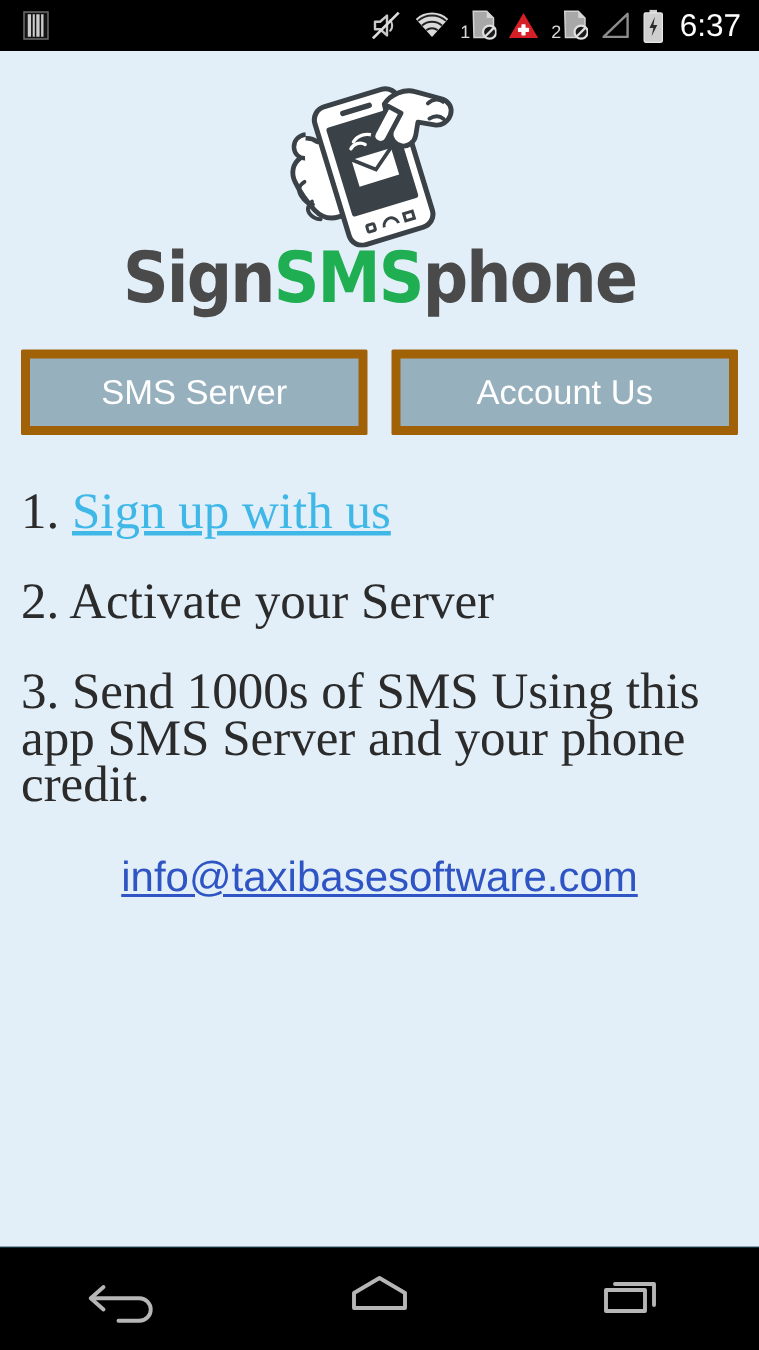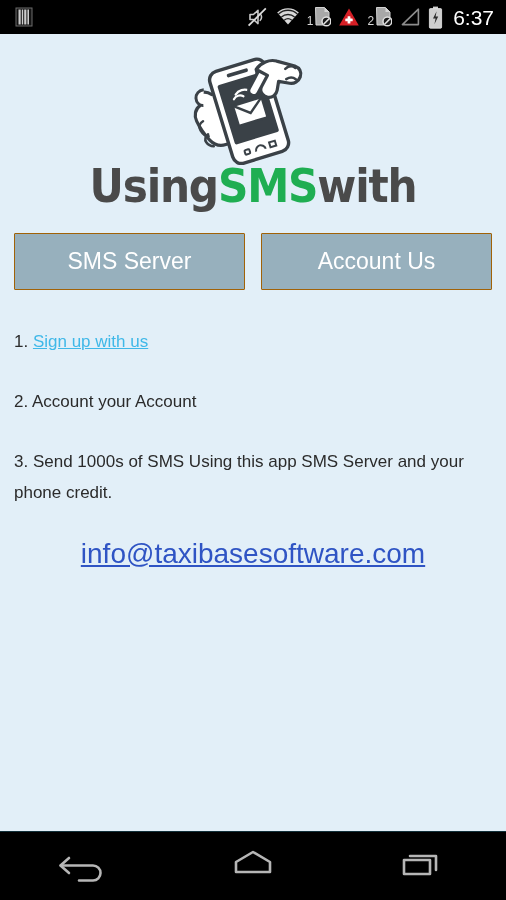--- a/index.html
+++ b/index.html
@@ -96,44 +96,44 @@
     margin-top: 22px;
     padding: 0 14px;
     display: flex;
     gap: 16px;
     box-sizing: border-box;
   }
   .btn {
     flex: 1 1 0;
     height: 57px;
     background: #97b0bd;
-    border: 1px solid #a16207;
+    border: 6px solid #a16207;
     border-radius: 1px;
     color: #ffffff;
     font-size: 23px;
     font-family: "Liberation Sans", sans-serif;
     display: flex;
     align-items: center;
     justify-content: center;
     cursor: pointer;
     box-sizing: border-box;
     user-select: none;
   }
 
   
   #steps {
     margin-top: 36px;
     padding: 0 14px;
     box-sizing: border-box;
   }
   .step {
-    font-size: 17px;
+    font-size: 34px;
     line-height: 31px;
     color: #2b2b2b;
-    font-family: Liberation Sans, sans-serif;
+    font-family: Liberation Serif, serif;
     margin-bottom: 29px;
   }
   .step-link {
     color: #3fb8e8;
     text-decoration: underline;
     cursor: pointer;
   }
   #step-3 {
     margin-bottom: 3px;
   }
@@ -290,39 +290,39 @@
                      c-4 -2 -6 -7 -4 -11 Z" fill="#ffffff" stroke="#3a4147" stroke-width="3.2" stroke-linejoin="round"></path>
             <path d="M124 30 c4 -2 8 -1 10 2" fill="none" stroke="#3a4147" stroke-width="2.6" stroke-linecap="round"></path>
             <path d="M122 40 c4 -1 7 0 9 3" fill="none" stroke="#3a4147" stroke-width="2.6" stroke-linecap="round"></path>
 
             <path d="M98 24 l-14 14 c-2 2 -2 5 0 7 c2 2 5 2 7 0 l14 -14 Z" fill="#ffffff" stroke="#3a4147" stroke-width="3.2" stroke-linejoin="round"></path>
           </g>
         </svg>
       </span>
 
       <div id="logo-wordmark">
-        <span class="wm-dark">Using</span><span class="wm-green">SMS</span><span class="wm-dark">with</span>
+        <span class="wm-dark">Sign</span><span class="wm-green">SMS</span><span class="wm-dark">phone</span>
       </div>
     </div>
 
     <div id="button-row">
       <div class="btn">SMS Server</div>
       <div class="btn">Account Us</div>
     </div>
 
     <div id="steps">
 
       <div class="step">
         <span>1.</span>
         <span class="step-link">Sign up with us</span>
       </div>
 
       <div class="step">
         <span>2.</span>
-        <span>Account your Account</span>
+        <span>Activate your Server</span>
       </div>
 
       <div class="step" id="step-3">
         <span>3.</span>
         <span>Send 1000s of SMS Using this app SMS Server and your phone credit.</span>
       </div>
 
       <div id="email-row">
         <span id="email-link">info@taxibasesoftware.com</span>
       </div>

